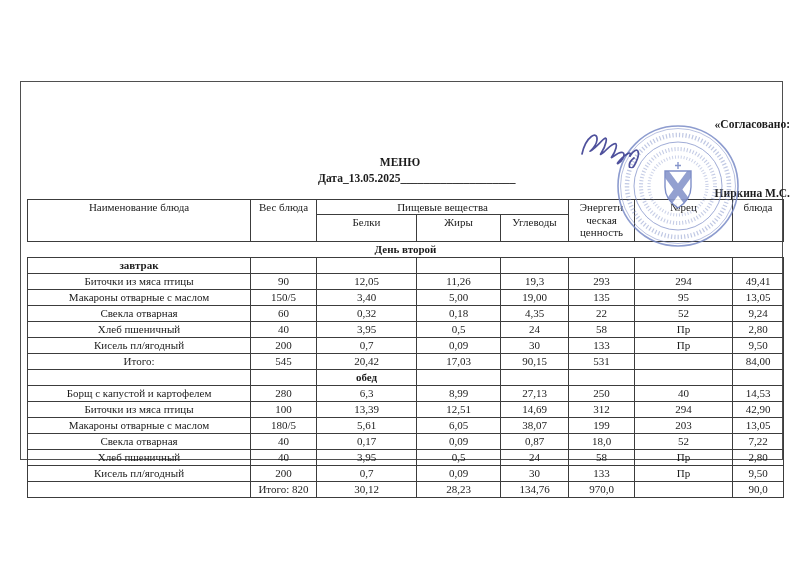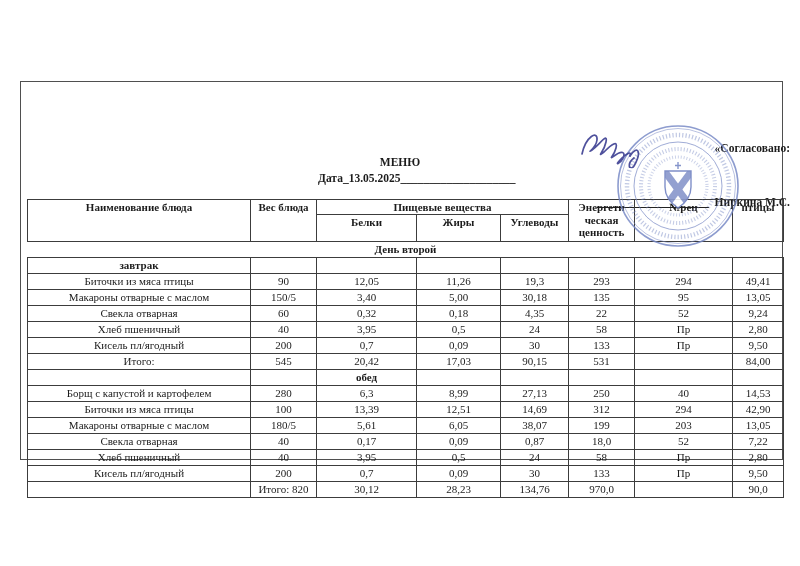--- a/index.html
+++ b/index.html
@@ -7,44 +7,44 @@
     width:800px;height:566px;position:relative;background:#ffffff;
     font-family:"Liberation Serif","DejaVu Serif",serif;color:#1c1c1c;
     overflow:hidden;
   }
   .page-border{
     position:absolute;left:20px;top:81px;width:761px;height:377px;
     border:1px solid #4f4f4f;
   }
   
   .approval{
-    position:absolute;top:112px;right:10px;text-align:right;
+    position:absolute;top:88px;right:10px;text-align:right;
     font-weight:bold;font-size:11.5px;line-height:14.5px;white-space:pre;
   }
-  .sig-row{display:flex;justify-content:flex-end;align-items:center;margin-top:10px;}
+  .sig-row{display:flex;justify-content:flex-end;align-items:flex-end;margin-top:25px;}
   .sig-underline{display:inline-block;width:112px;height:12px;border-bottom:1.2px solid #222;margin-right:6px;}
   
   .title-block{
     position:absolute;left:0;top:156px;width:800px;text-align:center;
     font-weight:bold;font-size:11.5px;line-height:13.5px;
   }
   .date-line{
     position:absolute;left:318px;top:172px;font-weight:bold;font-size:11.5px;
   }
   
   table.menu{
     position:absolute;left:27px;top:199px;width:756px;
     border-collapse:collapse;table-layout:fixed;
   }
   table.menu th, table.menu td{
     border:1px solid #3c3c3c;font-size:11px;line-height:12px;
     padding:1px 2px;text-align:center;vertical-align:top;
     overflow:hidden;white-space:nowrap;
   }
-  table.menu th{font-weight:bold;}
+  table.menu th{font-weight:normal;}
   table.menu th.energy{white-space:normal;line-height:12.5px;}
   tr.hdr1{height:14px;}
   tr.hdr2{height:27px;}
   table.menu tbody td{height:13px;}
   tr[data-name="day-row"] td{
     border-left:none;border-right:none;font-weight:bold;height:12px;
   }
   td.meal{font-weight:bold;}
   td.total-label{text-align:right;padding-right:3px;}
   tr[data-name="total2-row"] td{height:16px;}
@@ -81,21 +81,21 @@
       <col style="width:98px">
       <col style="width:51px">
   </colgroup>
   <thead>
     <tr class="hdr1" data-name="header-row-1">
       <th rowspan="2" data-name="col-header-name">Наименование блюда</th>
       <th rowspan="2" data-name="col-header-weight">Вес блюда</th>
       <th colspan="3" data-name="col-header-nutrients-group">Пищевые вещества</th>
       <th rowspan="2" class="energy" data-name="col-header-energy">Энергети ческая ценность</th>
       <th rowspan="2" data-name="col-header-recipe-number">№рец</th>
-      <th rowspan="2" data-name="col-header-price">птицы</th>
+      <th rowspan="2" data-name="col-header-price">блюда</th>
     </tr>
     <tr class="hdr2" data-name="header-row-2">
       <th data-name="col-header-protein">Белки</th>
       <th data-name="col-header-fat">Жиры</th>
       <th data-name="col-header-carbs">Углеводы</th>
     </tr>
   </thead>
   <tbody data-name="menu-table-body">
       <tr data-name="day-row">
         <td colspan="8" data-name="day-label">День второй</td>
@@ -118,21 +118,21 @@
         <td data-name="cell">19,3</td>
         <td data-name="cell">293</td>
         <td data-name="cell">294</td>
         <td data-name="cell">49,41</td>
       </tr>
       <tr data-name="dish-row">
         <td data-name="cell">Макароны отварные с маслом</td>
         <td data-name="cell">150/5</td>
         <td data-name="cell">3,40</td>
         <td data-name="cell">5,00</td>
-        <td data-name="cell">30,18</td>
+        <td data-name="cell">19,00</td>
         <td data-name="cell">135</td>
         <td data-name="cell">95</td>
         <td data-name="cell">13,05</td>
       </tr>
       <tr data-name="dish-row">
         <td data-name="cell">Свекла отварная</td>
         <td data-name="cell">60</td>
         <td data-name="cell">0,32</td>
         <td data-name="cell">0,18</td>
         <td data-name="cell">4,35</td>

